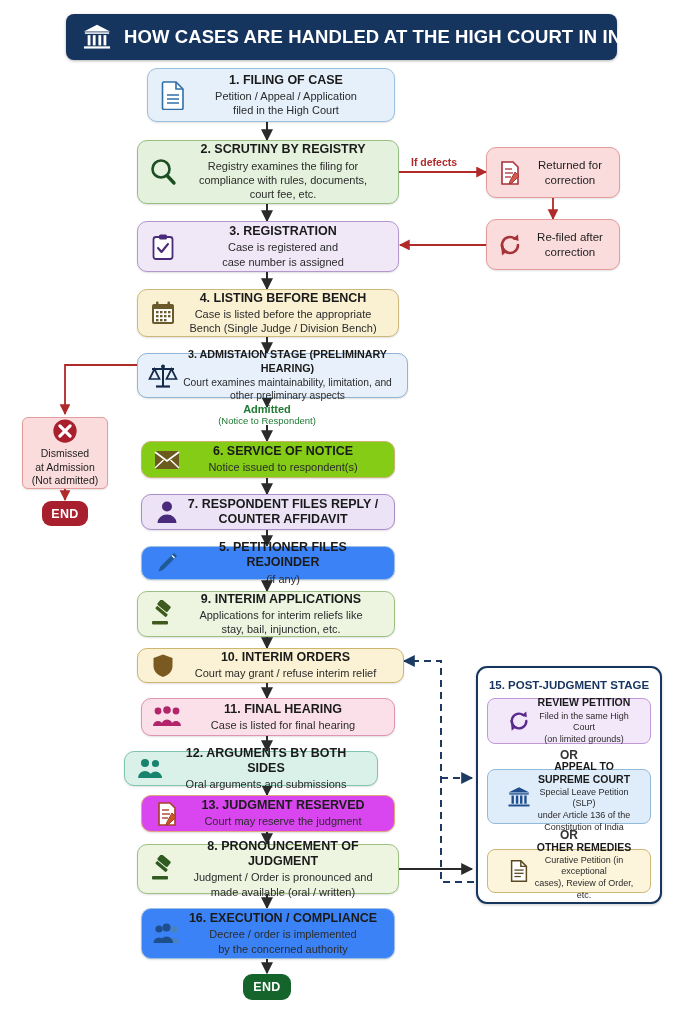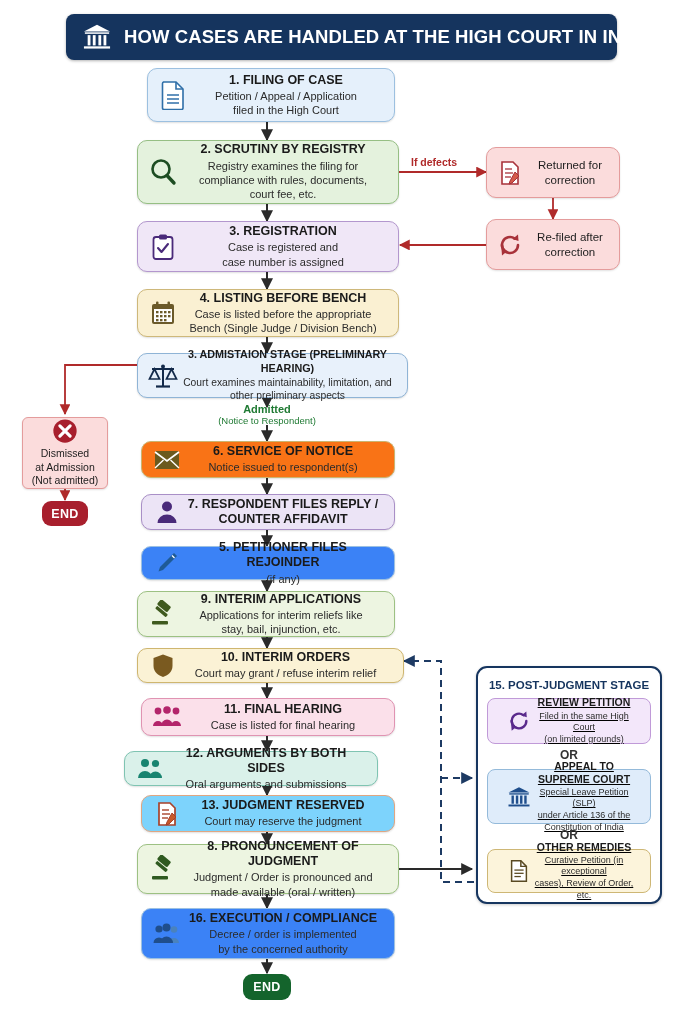--- a/index.html
+++ b/index.html
@@ -41,28 +41,28 @@
   .node .txt { flex: 1; text-align: center; padding-right: 4px; }
   .node .t-title { font-size: 12.5px; font-weight: bold; color: #1a1a1a; line-height: 1.22; }
   .node .t-sub  { font-size: 11px; color: #2b2b2b; line-height: 1.3; margin-top: 1px; }
 
   
   .c-blue   { background:#e5f0fb; border-color:#9cc0e0; }
   .c-green  { background:#e4f2dd; border-color:#96bf84; }
   .c-purple { background:#f0e7f7; border-color:#b397ce; }
   .c-cream  { background:#faf0d2; border-color:#ceb87a; }
   .c-bluelt { background:#e8f1fb; border-color:#8fb4d6; }
-  .c-yellow { background:#f97316; border-color:#cbb470; }
+  .c-yellow { background:#84cc16; border-color:#cbb470; }
   .c-purplelt{background:#ece4f6; border-color:#a98fc7; }
   .c-bluepale{background:#3b82f6; border-color:#9bc0e2; }
   .c-greenlt{ background:#edf5e1; border-color:#9dc183; }
   .c-gold   { background:#fbf2d5; border-color:#cfb66f; }
   .c-pink   { background:#fbe0ea; border-color:#e093b2; }
   .c-teal   { background:#daf1ea; border-color:#7fc4b2; }
-  .c-peach  { background:#7dd3fc; border-color:#e0a681; }
+  .c-peach  { background:#d946ef; border-color:#e0a681; }
 
   
   .sidebox {
     position: absolute;
     background:#fbdcdc; border:1.2px solid #e49c9c;
     border-radius: 10px;
     display:flex; align-items:center; padding: 5px 6px;
     box-shadow: 0 1px 2px rgba(0,0,0,.12);
   }
   .sidebox .ico { flex:none; width:34px; display:flex; align-items:center; justify-content:center; }
@@ -92,21 +92,21 @@
     background:#ffffff; border:2.4px solid #16355f; border-radius:11px;
     box-shadow: 0 1px 3px rgba(0,0,0,.2);
   }
   .panel-title {
     text-align:center; font-size:11.5px; font-weight:bold; color:#15345e;
     margin-top:11px;
   }
   .panel-box {
     margin: 7px 9px 0 9px;
     border-radius:8px; border:1.2px solid #bbb;
-    display:flex; align-items:center; padding:4px 16px;text-decoration:underline;
+    display:flex; align-items:center; padding:4px 16px;
   }
   .panel-box .ico { flex:none; width:30px; display:flex; align-items:center; justify-content:center; }
   .panel-box .txt { flex:1; text-align:center; }
   .panel-box .pt  { font-size:10.5px; font-weight:bold; color:#1a1a1a; line-height:1.25; }
   .panel-box .ps  { font-size:9px; color:#2b2b2b; line-height:1.3; margin-top:1px; }
   .or-lbl { text-align:center; font-size:12px; font-weight:bold; color:#333; margin-top:4px; }
 
   .p-purple { background:#f3e7fa; border-color:#c09ad8; }
   .p-blue   { background:#dfecfa; border-color:#94bada; }
   .p-cream  { background:#fcf4db; border-color:#ceb775; }

